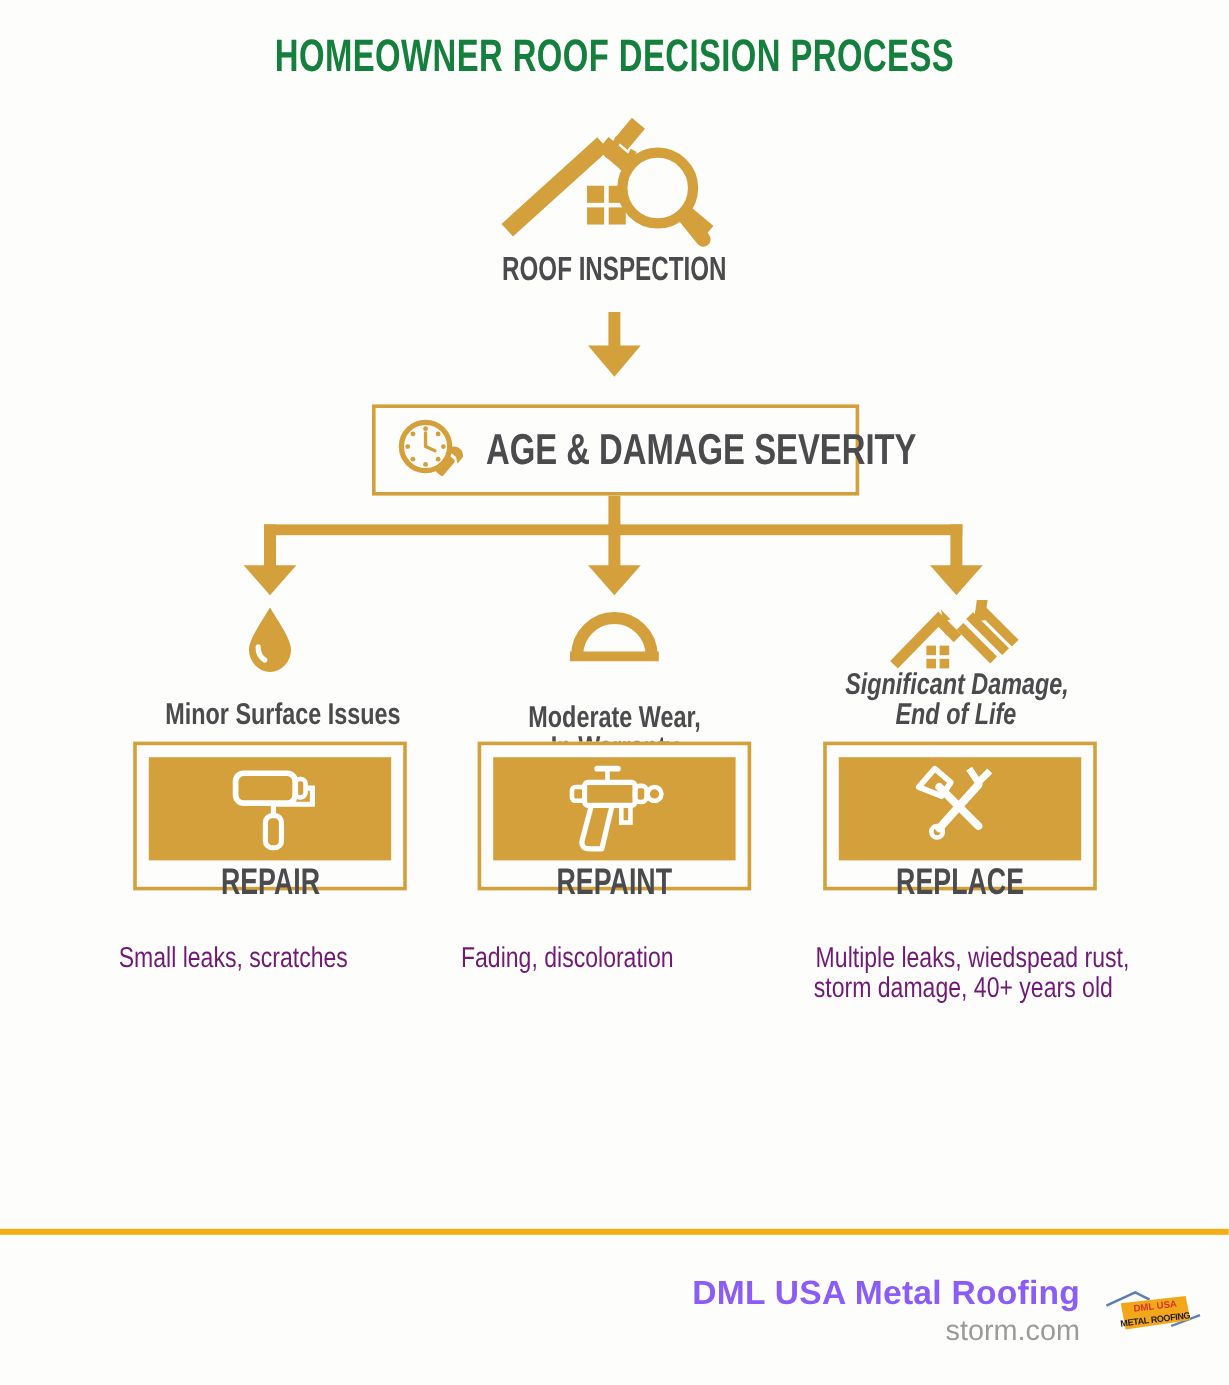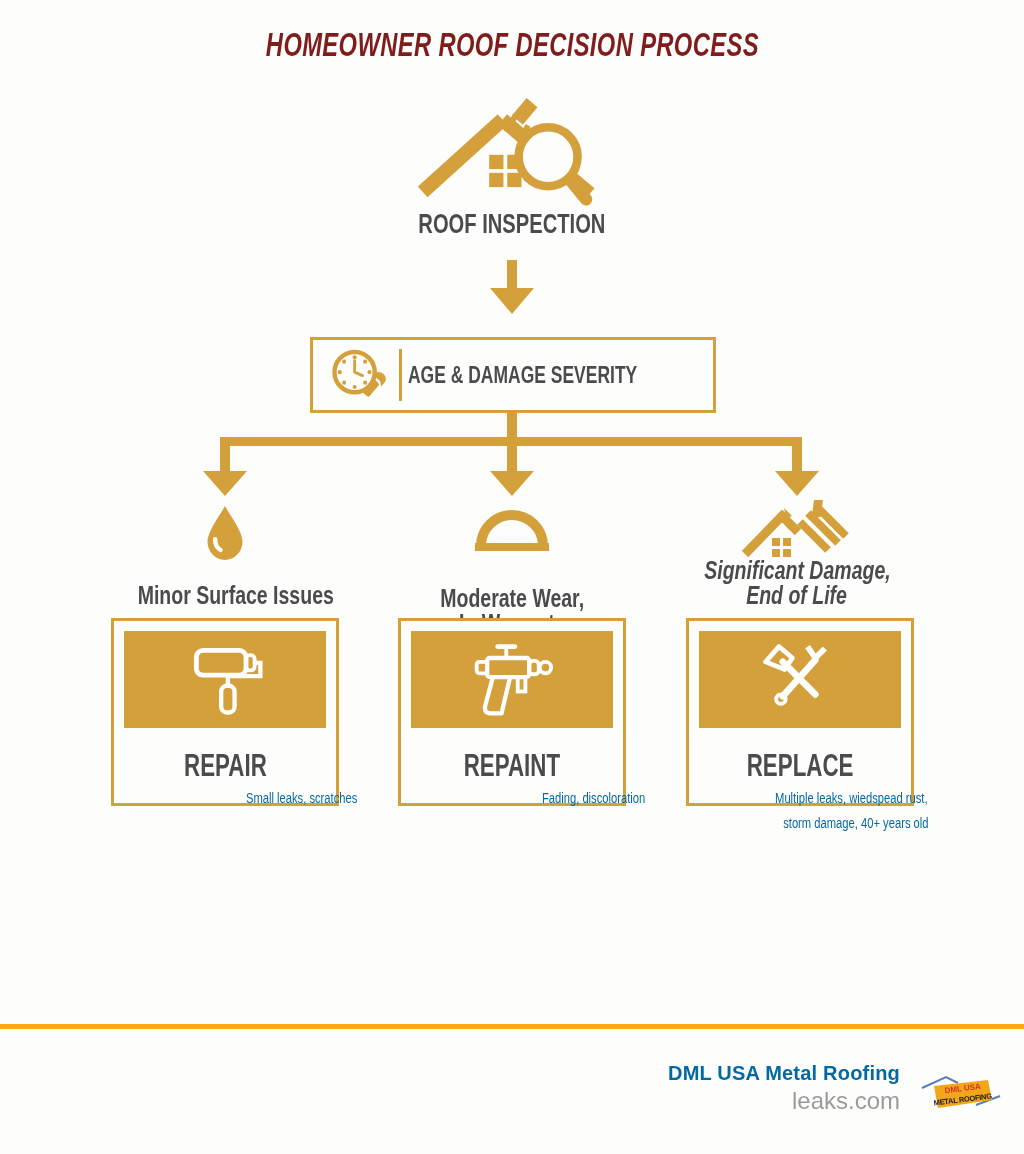--- a/index.html
+++ b/index.html
@@ -7,66 +7,66 @@
     width:1024px;height:1154px;position:relative;overflow:hidden;
     background:#fdfdfc;
     font-family:"Liberation Sans","DejaVu Sans",sans-serif;
     -webkit-font-smoothing:antialiased;
   }
   .abs{position:absolute;}
   .center-text{left:0;right:0;text-align:center;}
   .cnd{display:inline-block;transform:scaleX(.72);transform-origin:50% 50%;white-space:nowrap;}
   .cnd-l{display:inline-block;transform:scaleX(.76);transform-origin:0 50%;white-space:nowrap;}
 
-  .title{top:26px;font-size:33px;font-weight:bold;color:#7f1d1d;letter-spacing:.5px;font-style:italic;}
+  .title{top:26px;font-size:38px;font-weight:bold;color:#15803d;letter-spacing:.5px;}
   .hero-icon{top:94px;left:417px;width:190px;height:114px;}
   .root-label{top:208px;font-size:28px;font-weight:bold;color:#4b4b4d;}
   .arrow1{top:260px;left:489px;}
 
   .severity-box{
     top:337px;left:310px;width:406px;height:76px;box-sizing:border-box;
     border:3px solid #d4a03c;background:#fdfdfc;
     display:flex;align-items:center;padding-left:16px;
   }
   .severity-divider{width:3px;height:52px;background:#d4a03c;margin:0 6px 0 10px;}
-  .severity-label{font-size:23px;font-weight:bold;color:#4b4b4d;}
+  .severity-label{font-size:36px;font-weight:bold;color:#4b4b4d;}
 
   .connector{top:413px;left:175px;}
 
   .cond-label{
     top:556px;height:52px;width:280px;
     display:flex;flex-direction:column;justify-content:flex-end;align-items:center;
     font-size:25px;font-weight:bold;color:#4b4b4d;line-height:25px;text-align:center;
   }
   .cond-label .cnd{transform:scaleX(.78);}
 
   .action-box{
-    top:618px;width:228px;height:188px;box-sizing:border-box;
+    top:618px;width:228px;height:124px;box-sizing:border-box;
     border:3px solid #d4a03c;background:#fdfdfc;
     display:flex;flex-direction:column;
   }
   .gold-panel{
     margin:10px 10px 0 10px;height:97px;background:#d4a03c;
     display:flex;align-items:center;justify-content:center;
   }
   .action-label{
     flex:1;display:flex;align-items:center;justify-content:center;
     font-size:31px;font-weight:bold;color:#4b4b4d;
   }
 
   .detail{
-    top:786px;width:300px;text-align:right;
-    font-size:14px;color:#0369a1;line-height:25px;
+    top:786px;width:300px;text-align:left;
+    font-size:24px;color:#701a75;line-height:25px;
   }
   .detail .cnd{transform:scaleX(.8);}
 
   .rule{top:1024px;left:0;width:1024px;height:5px;background:#f5ab12;}
 
   .footer-text{top:1062px;right:124px;text-align:right;}
-  .footer-company{font-size:20px;font-weight:bold;color:#0369a1;letter-spacing:.2px;}
+  .footer-company{font-size:28px;font-weight:bold;color:#8b5cf6;letter-spacing:.2px;}
   .footer-site{font-size:24px;color:#9b9b9b;margin-top:2px;}
   .footer-logo{top:1072px;left:920px;width:84px;height:46px;}
 </style>
 </head>
 <body>
 
 <div class="abs center-text title">
   <span class="cnd">HOMEOWNER ROOF DECISION PROCESS</span>
 </div>
 
@@ -252,21 +252,21 @@
 </div>
 <div class="abs detail" style="left:647px;">
   <span class="cnd">Multiple leaks, wiedspead rust,</span><br>
   <span class="cnd">storm damage, 40+ years old</span>
 </div>
 
 <div class="abs rule"></div>
 
 <div class="abs footer-text">
   <div class="footer-company">DML USA Metal Roofing</div>
-  <div class="footer-site">leaks.com</div>
+  <div class="footer-site">storm.com</div>
 </div>
 
 <div class="abs footer-logo">
   <svg width="84" height="46" viewBox="0 0 84 46">
     <path d="M2,16 L26,5 L38,11" stroke="#5b7fb5" stroke-width="2" fill="none"></path>
     <path d="M56,33 L80,24" stroke="#5b7fb5" stroke-width="2" fill="none"></path>
     <polygon points="14,14 68,8 72,28 18,36" fill="#f2a71b"></polygon>
     <text x="43" y="19" font-size="8" font-weight="bold" fill="#d3342b" text-anchor="middle" transform="rotate(-7 43 19)">DML USA</text>
     <text x="43" y="30" font-size="7.5" font-weight="bold" fill="#1c1c1c" text-anchor="middle" letter-spacing="-0.3" transform="rotate(-7 43 30)">METAL ROOFING</text>
   </svg>

